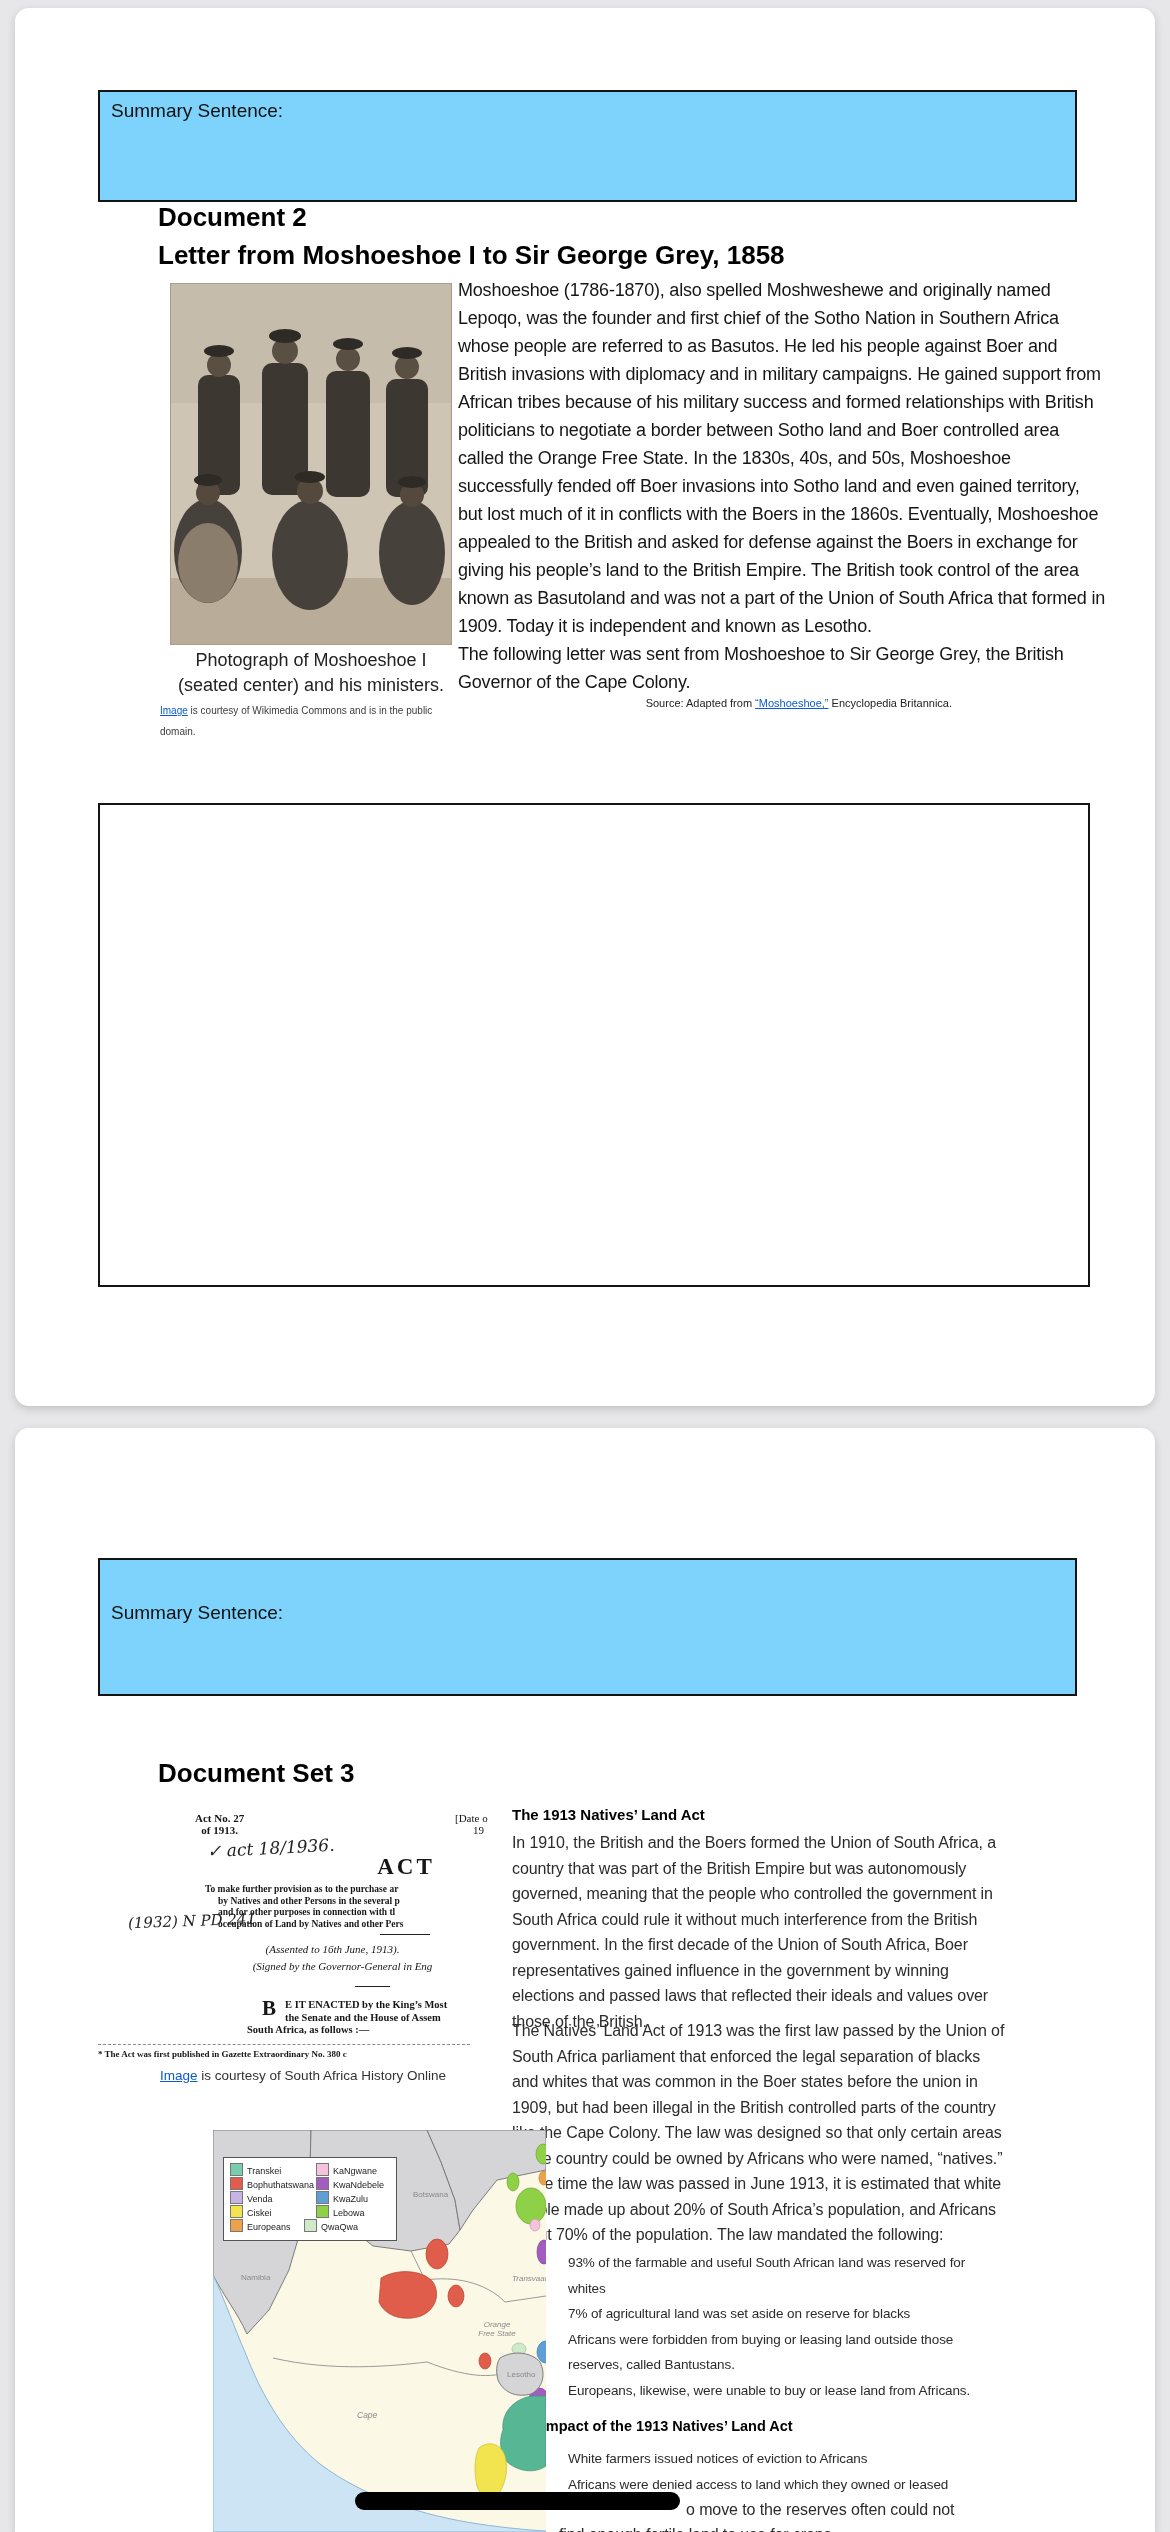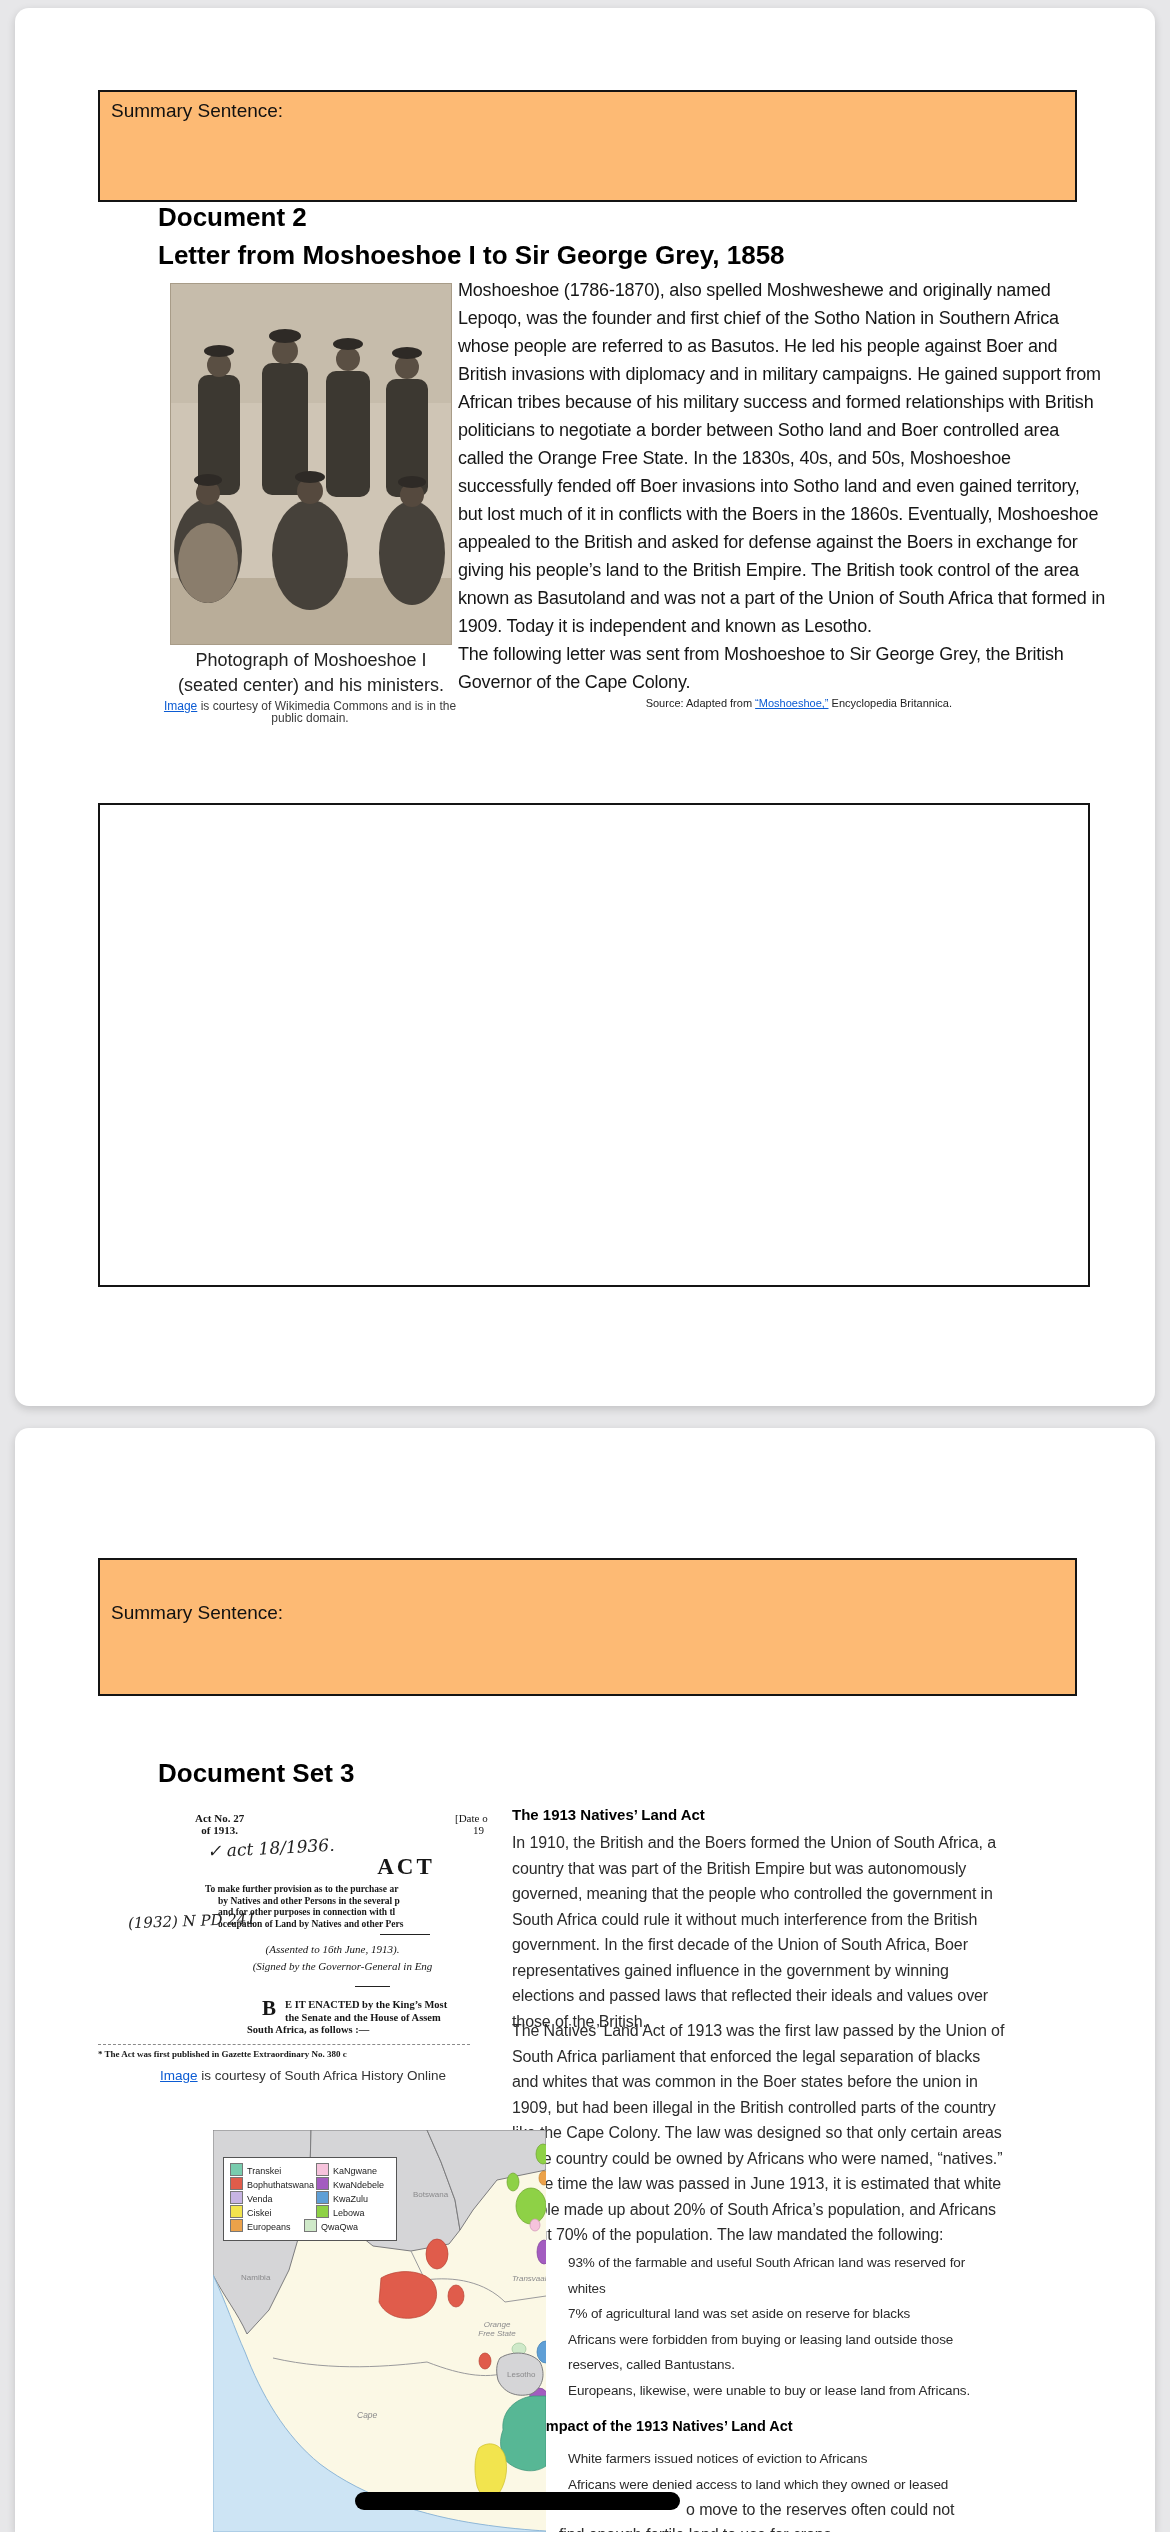--- a/index.html
+++ b/index.html
@@ -10,27 +10,27 @@
     color:#1d1d1d;
     -webkit-font-smoothing:antialiased;
   }
   .abs{position:absolute;}
   .page{
     position:absolute;left:15px;width:1140px;background:#ffffff;
     box-shadow:0 3px 9px rgba(0,0,0,.16);
   }
   .page1{top:8px;height:1398px;border-radius:14px;overflow:hidden;}
   .page2{top:1428px;height:1104px;border-radius:14px 14px 0 0;overflow:hidden;}
-  .fieldbox{border:2px solid #141414;background:#fdba74;}
+  .fieldbox{border:2px solid #141414;background:#7dd3fc;}
   .fieldbox .lbl{position:absolute;left:11px;font-size:19px;color:#111;}
   .h-big{font-weight:bold;font-size:26px;color:#000;margin:0;line-height:30px;white-space:nowrap;}
   .intro{font-size:18px;line-height:28px;letter-spacing:-0.2px;color:#161616;}
   .intro p{margin:0;}
   .caption{font-size:18px;line-height:25px;text-align:center;color:#222;}
-  .tinycredit{font-size:12px;line-height:12px;color:#3c3c3c;text-align:center;}
+  .tinycredit{font-size:10px;line-height:21px;color:#3c3c3c;text-align:left;}
   .link{color:#0b5bd3;text-decoration:underline;cursor:pointer;}
   .source{font-size:11px;color:#222;text-align:right;}
   .sumtable{border:2px solid #141414;}
   .sumhead{height:43px;background:#d9d9d9;border-bottom:2px solid #141414;
     font-weight:bold;font-size:19px;line-height:43px;padding-left:10px;color:#000;}
   .sumlabel{position:absolute;left:11px;font-size:19px;color:#111;}
   .col2{font-size:16px;line-height:25.5px;letter-spacing:-0.1px;color:#2b2b2b;}
   .col2 p{margin:0;}
   .h-med{font-weight:bold;font-size:15px;color:#000;white-space:nowrap;}
   .bullet{position:relative;padding-left:42px;font-size:13.5px;line-height:25.5px;letter-spacing:-0.1px;color:#2b2b2b;}

